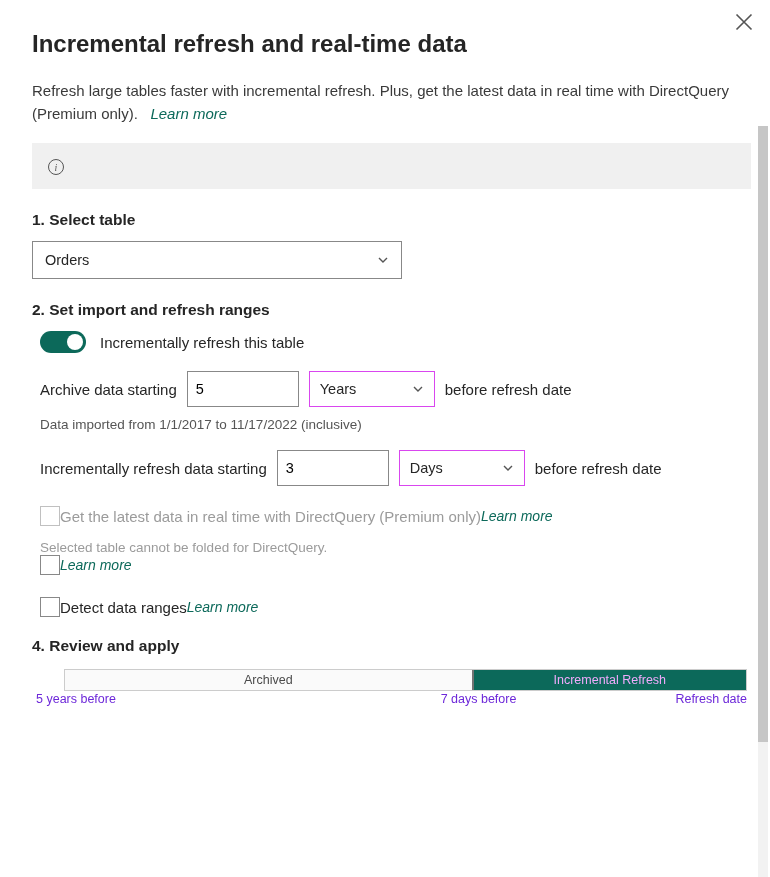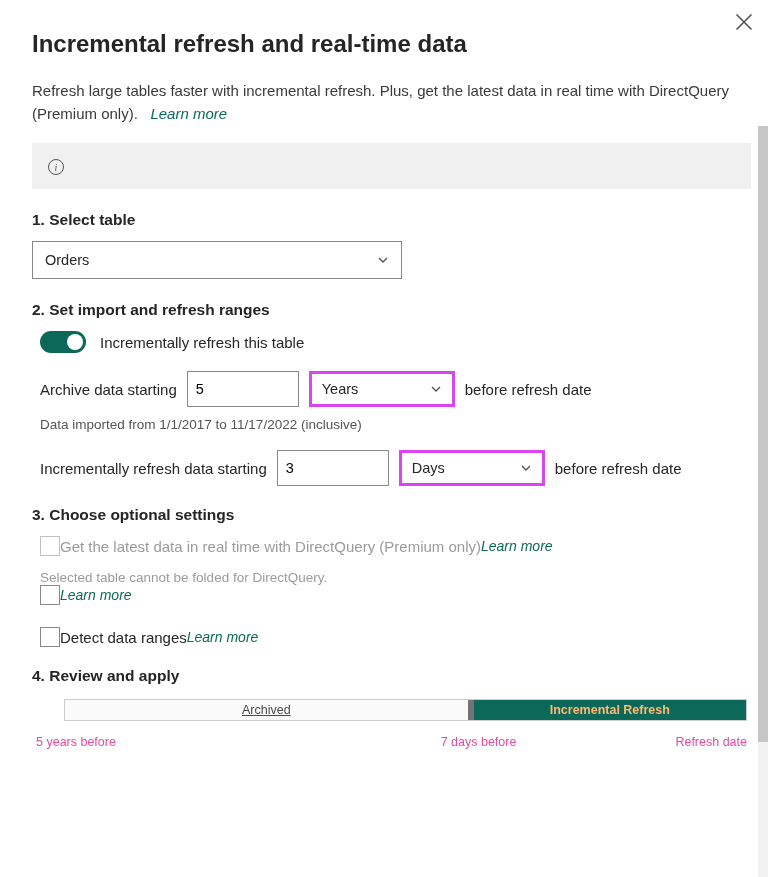--- a/index.html
+++ b/index.html
@@ -134,23 +134,23 @@
     .form-row-label { font-size: 15px; }
     .num-input {
       width: 112px;
       height: 36px;
       border: 1px solid #888;
       padding: 0 8px;
       font-size: 14.5px;
       font-family: inherit;
     }
     .unit-select {
-      width: 146px;
+      width: 126px;
       height: 36px;
-      border: 3px solid #d946ef;
+      border: 1px solid #d946ef;
       background: #fff;
       padding: 0 10px;
       font-size: 14.5px;
       display: flex;
       align-items: center;
       justify-content: space-between;
       cursor: pointer;
     }
     .hint {
       font-size: 13.5px;
@@ -192,39 +192,37 @@
       margin-right: 4px;
     }
     .bar-archived {
       flex: 0 0 60%;
       background: #fafafa;
       display: flex;
       align-items: center;
       justify-content: center;
       font-size: 12.5px;
       color: #4a4a4a;
-      border-right: 6px solid #737373;
-      text-decoration: underline;
+      border-right: 2px solid #737373;
     }
     .bar-refresh {
       flex: 1;
       background: #0c695a;
-      color: #fdba74;
+      color: #f0abfc;
       display: flex;
       align-items: center;
       justify-content: center;
       font-size: 12.5px;
-      font-weight: bold;
     }
     .ticks {
       position: relative;
       height: 18px;
-      margin-top: 14px;
+      margin-top: 1px;
       font-size: 12.5px;
-      color: #ec4899;
+      color: #6d28d9;
     }
     .tick-left { position: absolute; left: 4px; }
     .tick-mid { position: absolute; left: 60%; transform: translateX(-30%); }
     .tick-right { position: absolute; right: 4px; }
     .scrollbar {
       position: absolute;
       right: 2px;
       top: 126px;
       bottom: 0;
       width: 10px;
@@ -301,21 +299,20 @@
         <span>Days</span>
         <svg class="chev" viewBox="0 0 12 12">
             <path d="M2 4 L6 8 L10 4" stroke="#555" stroke-width="1.4" fill="none"></path>
           </svg>
       </div>
       <span class="form-row-label">before refresh date</span>
     </div>
   </div>
 
   <div class="section">
-    <div class="section-heading">3. Choose optional settings</div>
 
     <div class="checkbox-row">
       <div class="checkbox disabled"></div>
       <span class="check-label disabled">Get the latest data in real time with DirectQuery (Premium only)</span>
       <span class="link">Learn more</span>
     </div>
     <div class="disabled-hint">Selected table cannot be folded for DirectQuery.</div>
 
     <div class="checkbox-row" style="margin-bottom:22px;">
       <div class="checkbox"></div>

